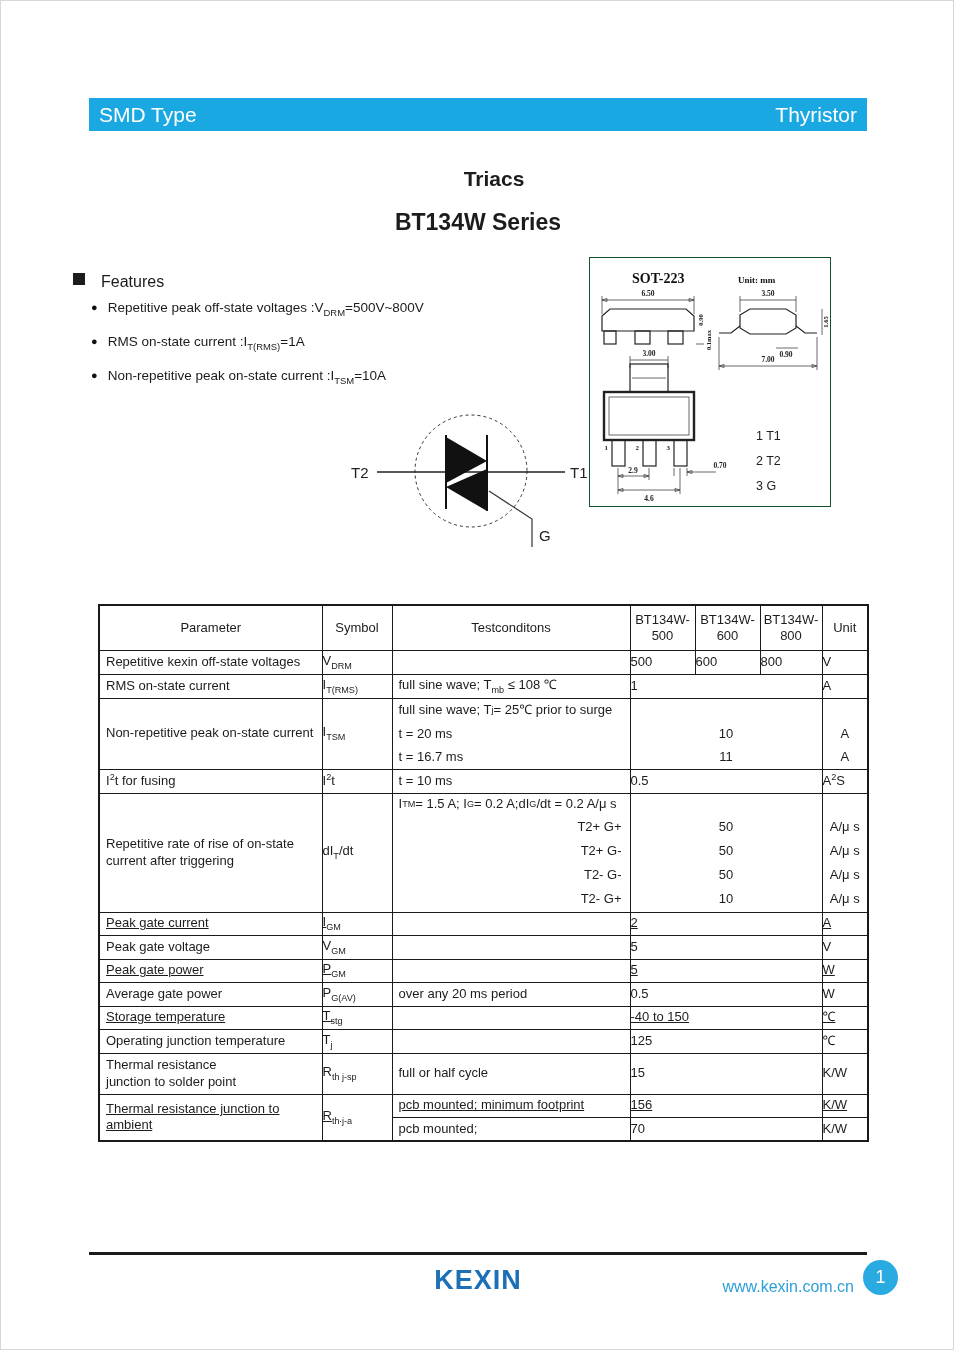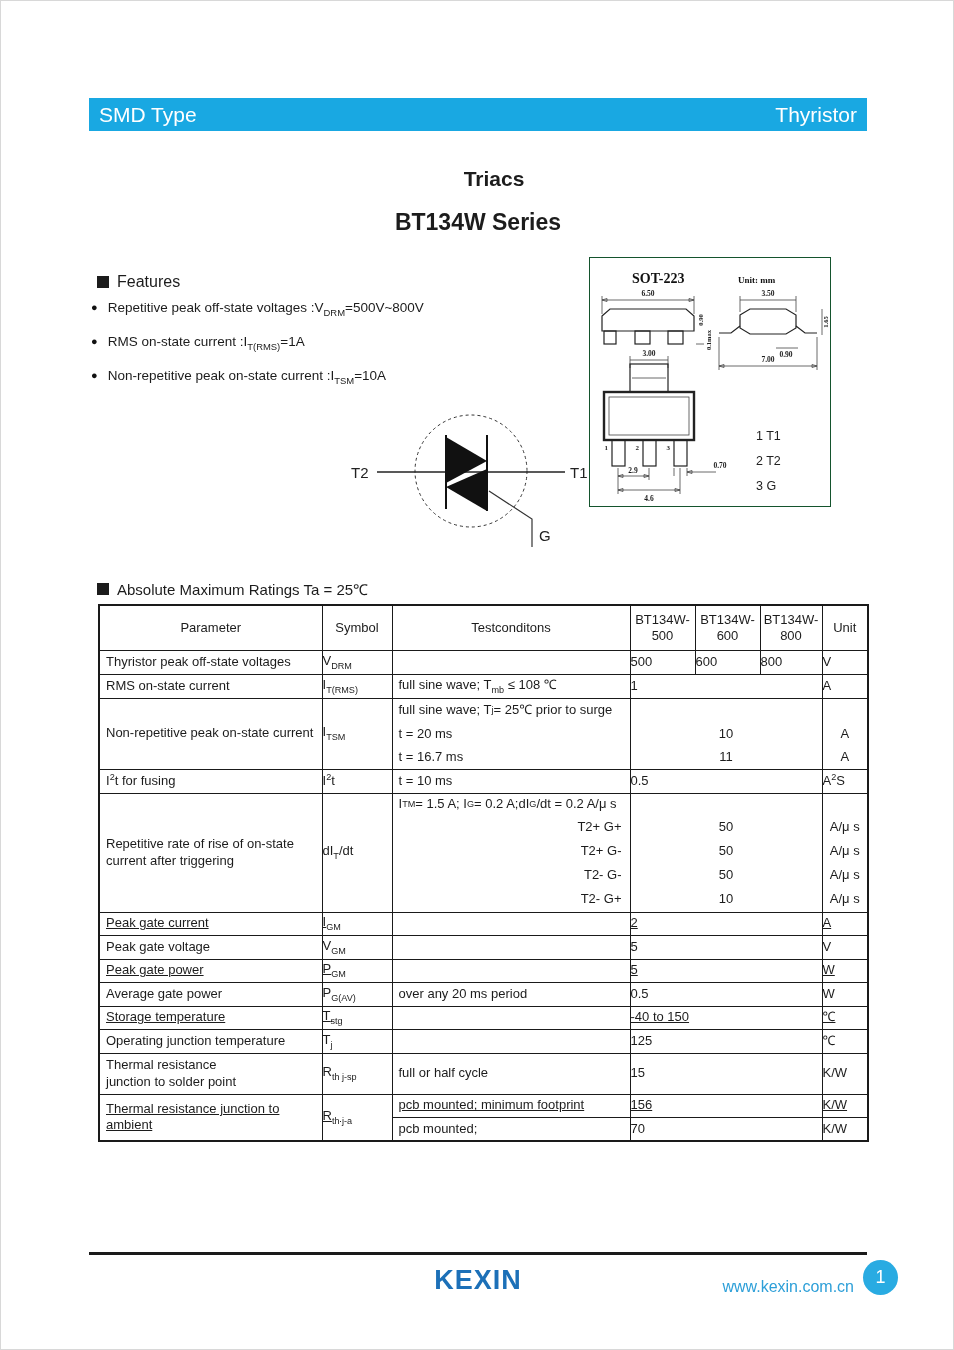--- a/index.html
+++ b/index.html
@@ -14,21 +14,21 @@
     position:absolute; left:88px; top:97px; width:778px; height:33px;
     background:#19a8e2; color:#fff; display:flex; align-items:center;
     justify-content:space-between; padding:16px 10px; font-size:21px;
   }
   
   .doc-title1 { position:absolute; left:16px; top:166px; width:954px; text-align:center;
     font-size:21px; font-weight:bold; }
   .doc-title2 { position:absolute; left:0; top:208px; width:954px; text-align:center;
     font-size:23px; font-weight:bold; }
   
-  .sec-head { position:absolute; left:96px; font-size:16px; display:flex; align-items:center; gap:8px; }
+  .sec-head { position:absolute; left:72px; font-size:16px; display:flex; gap:16px; }
   .sq { display:inline-block; width:12px; height:12px; background:#1c1c1c; }
   
   .features-list { position:absolute; left:90px; top:298px; width:500px; }
   .feat-item { display:flex; align-items:flex-start; gap:10px; font-size:13.5px; margin-bottom:14px; line-height:1.3; }
   .dot { font-size:11px; line-height:17px; color:#111; }
   sub { font-size:70%; }
   sup { font-size:70%; }
   
   .pkgbox { position:absolute; left:588px; top:256px; width:242px; height:250px;
     border:1px solid #14532d; background:#fff; }
@@ -195,24 +195,20 @@
     <line x1="97" y1="36" x2="97" y2="110" stroke="#111" stroke-width="2"></line>
     <line x1="138" y1="36" x2="138" y2="112" stroke="#111" stroke-width="2"></line>
     <polygon points="97,38 97,84 138,62" fill="#111"></polygon>
     <polygon points="138,70 138,112 97,88" fill="#111"></polygon>
     <polyline points="140,92 183,120 183,148" fill="none" stroke="#333" stroke-width="1.2"></polyline>
     <text class="symtxt" x="2" y="79">T2</text>
     <text class="symtxt" x="221" y="79">T1</text>
     <text class="symtxt" x="190" y="142">G</text>
   </svg>
 
-  <div class="sec-head" style="top:578px; font-size:15px;">
-    <span class="sq"></span>
-    <span>Absolute Maximum Ratings Ta = 25℃</span>
-  </div>
 
   <table class="ratings-table">
     <colgroup>
       <col style="width:223px">
         <col style="width:70px">
         <col style="width:238px">
       <col style="width:65px">
         <col style="width:65px">
         <col style="width:62px">
         <col style="width:46px">
@@ -222,21 +218,21 @@
       <th>Parameter</th>
       <th>Symbol</th>
       <th>Testconditons</th>
       <th>BT134W-500</th>
       <th>BT134W-600</th>
       <th>BT134W-800</th>
       <th>Unit</th>
     </tr>
 
     <tr class="h24">
-      <td class="cl">Thyristor peak off-state voltages</td>
+      <td class="cl">Repetitive kexin off-state voltages</td>
       <td class="cc">V<sub>DRM</sub></td>
       <td></td>
       <td class="cc">500</td>
       <td class="cc">600</td>
       <td class="cc">800</td>
       <td class="cc">V</td>
     </tr>
 
     <tr class="h24">
       <td class="cl">RMS on-state current</td>

